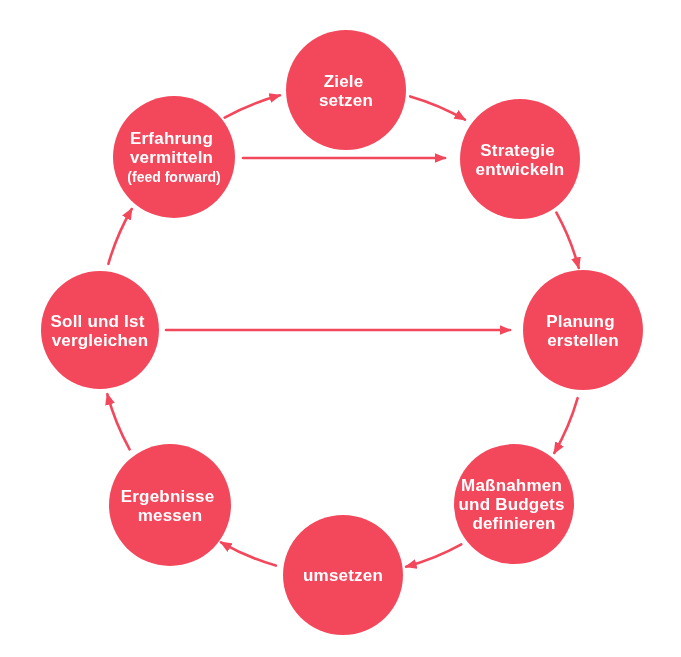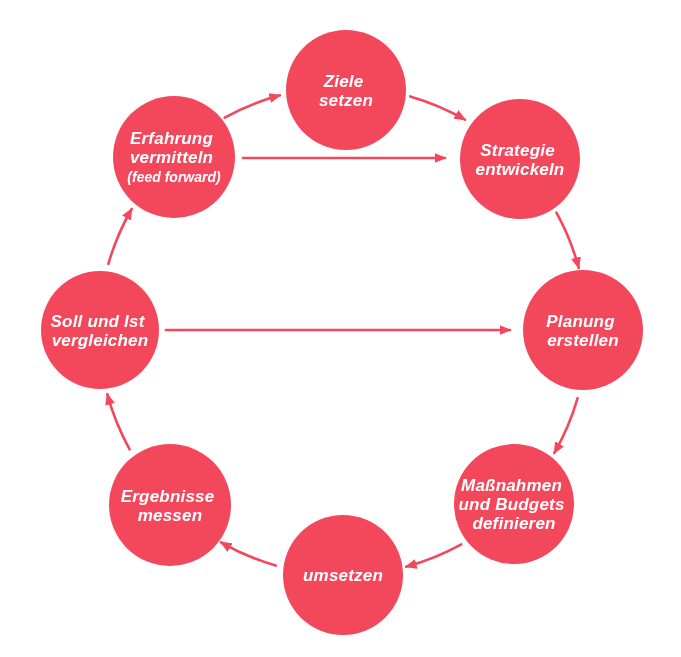--- a/index.html
+++ b/index.html
@@ -6,21 +6,20 @@
     margin: 0;
     padding: 0;
     background: #ffffff;
   }
   .stage {
     position: relative;
     width: 681px;
     height: 657px;
     background: #ffffff;
     overflow: hidden;
-    font-style: italic;
   }
   svg.diagram {
     position: absolute;
     top: 0;
     left: 0;
     display: block;
   }
   .node-text {
     font-family: "Liberation Sans", sans-serif;
     font-weight: 700;

